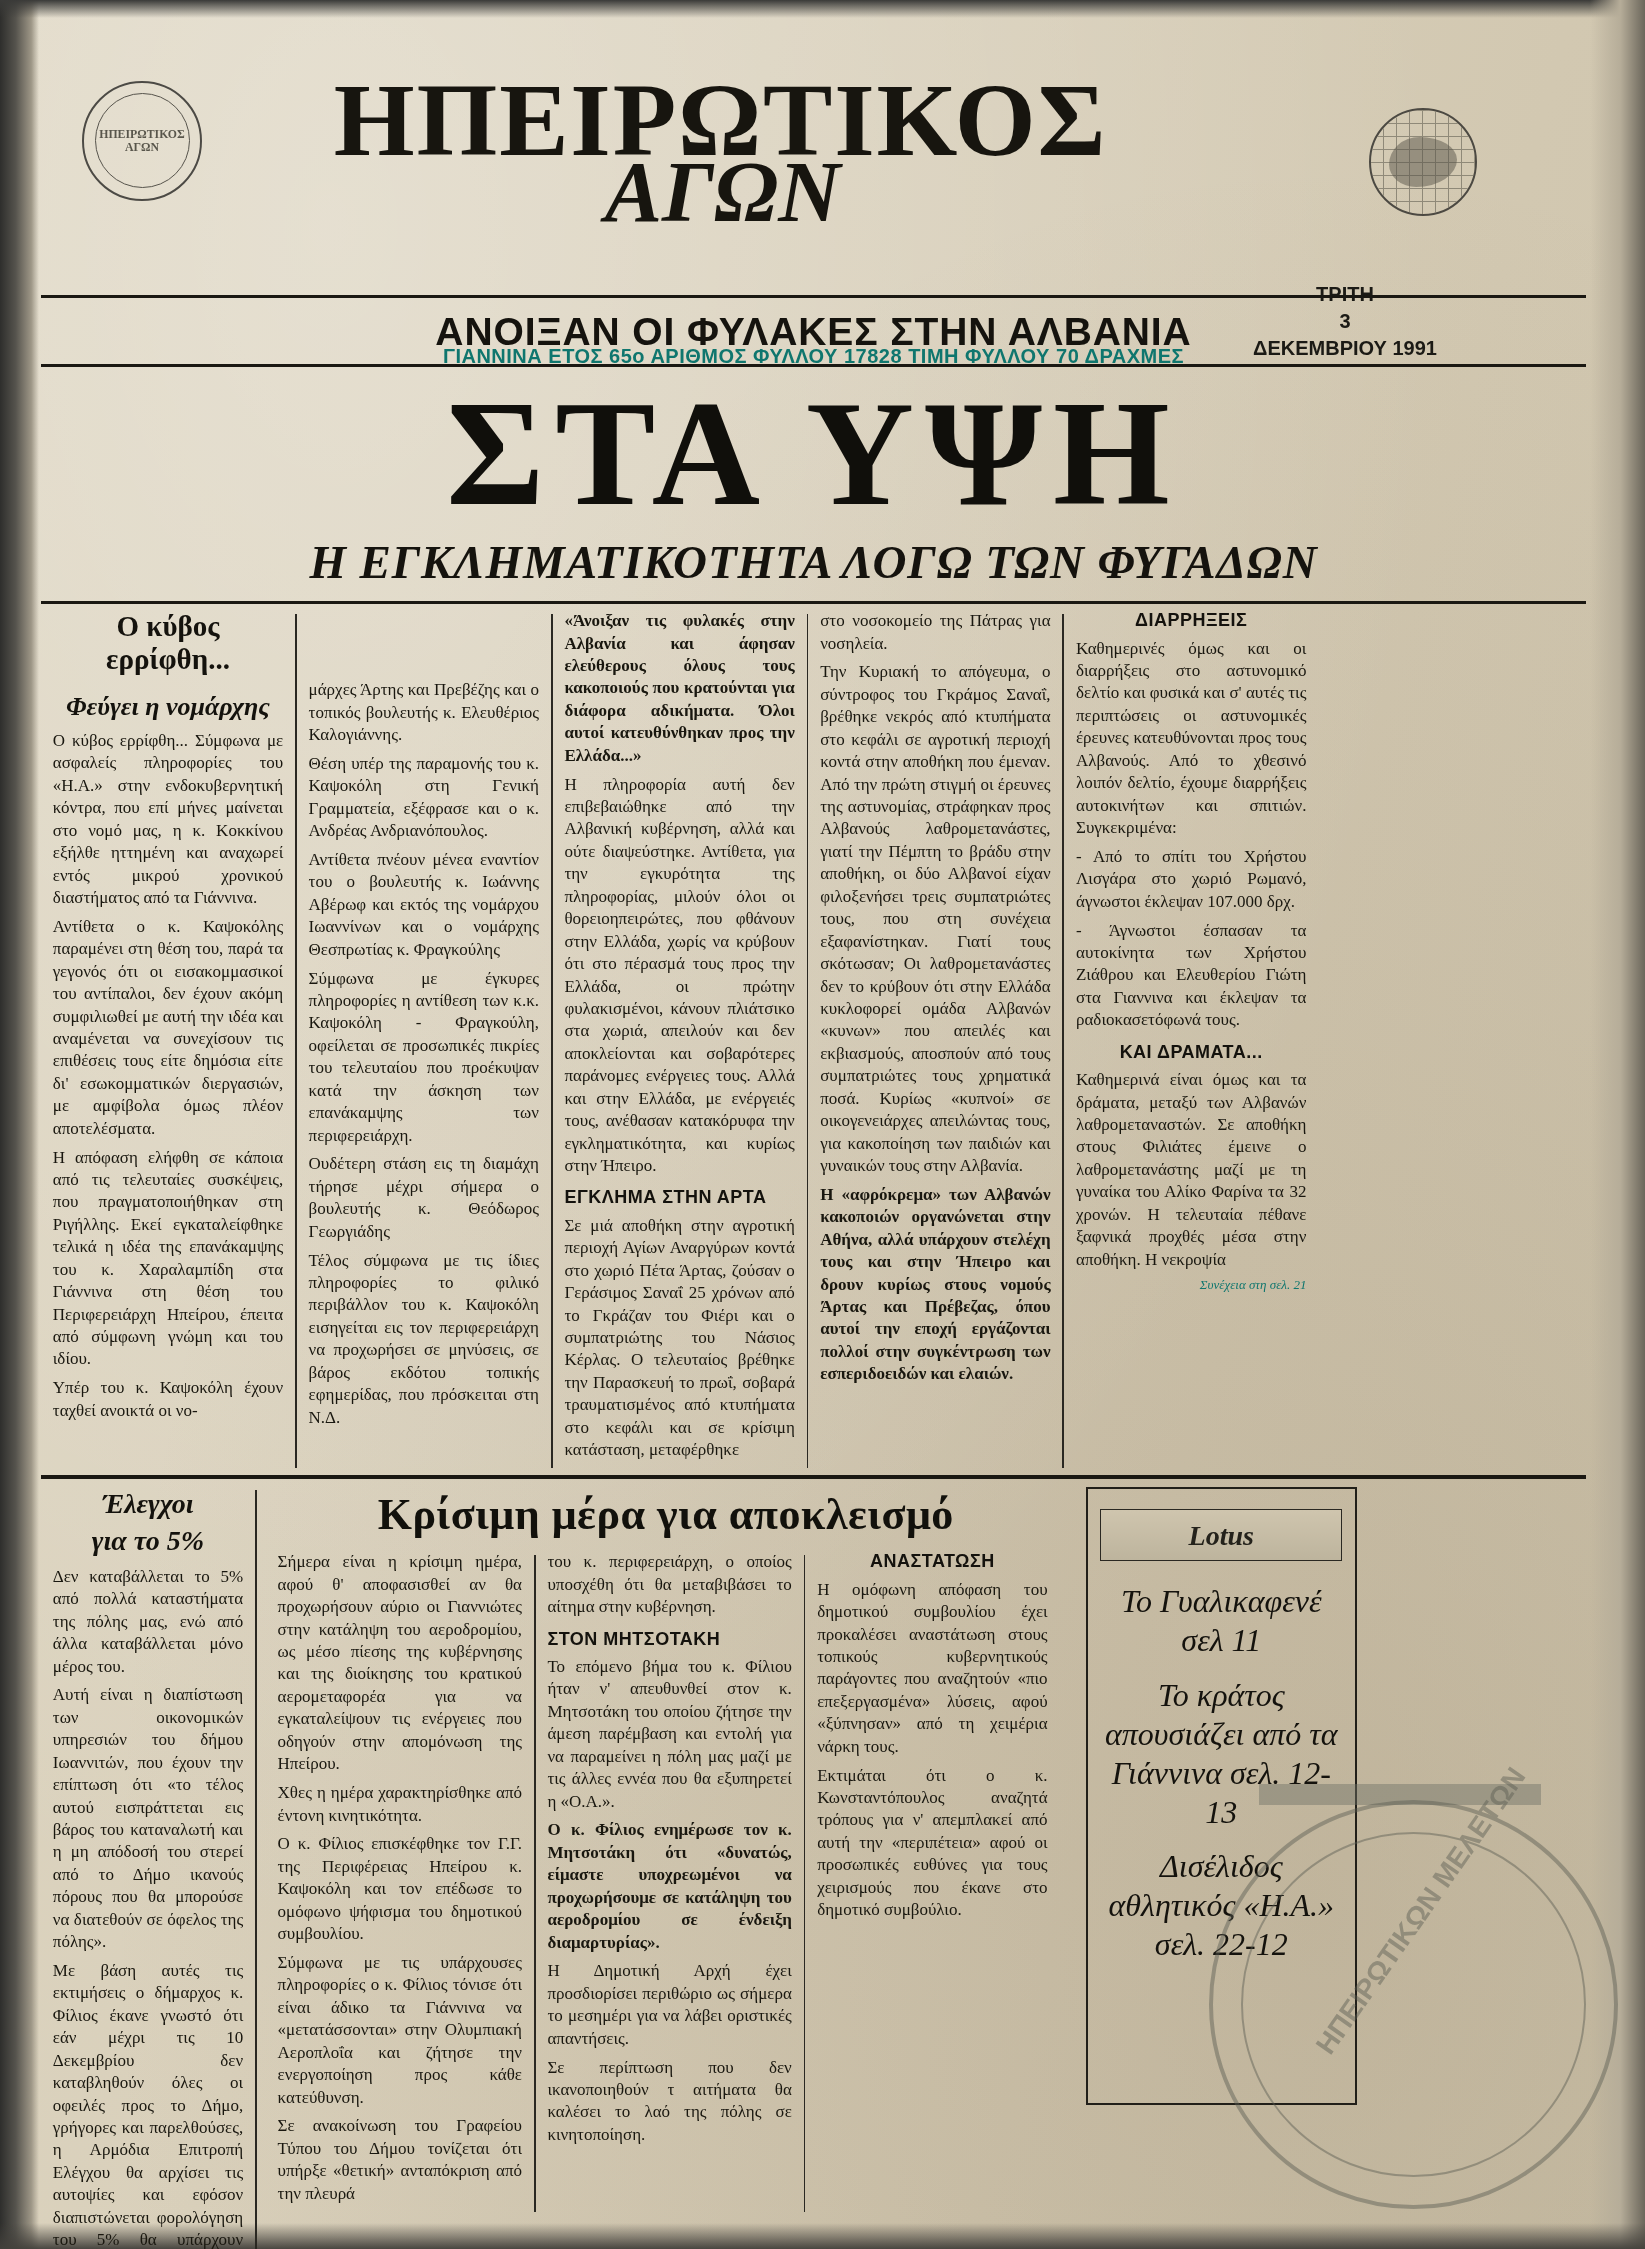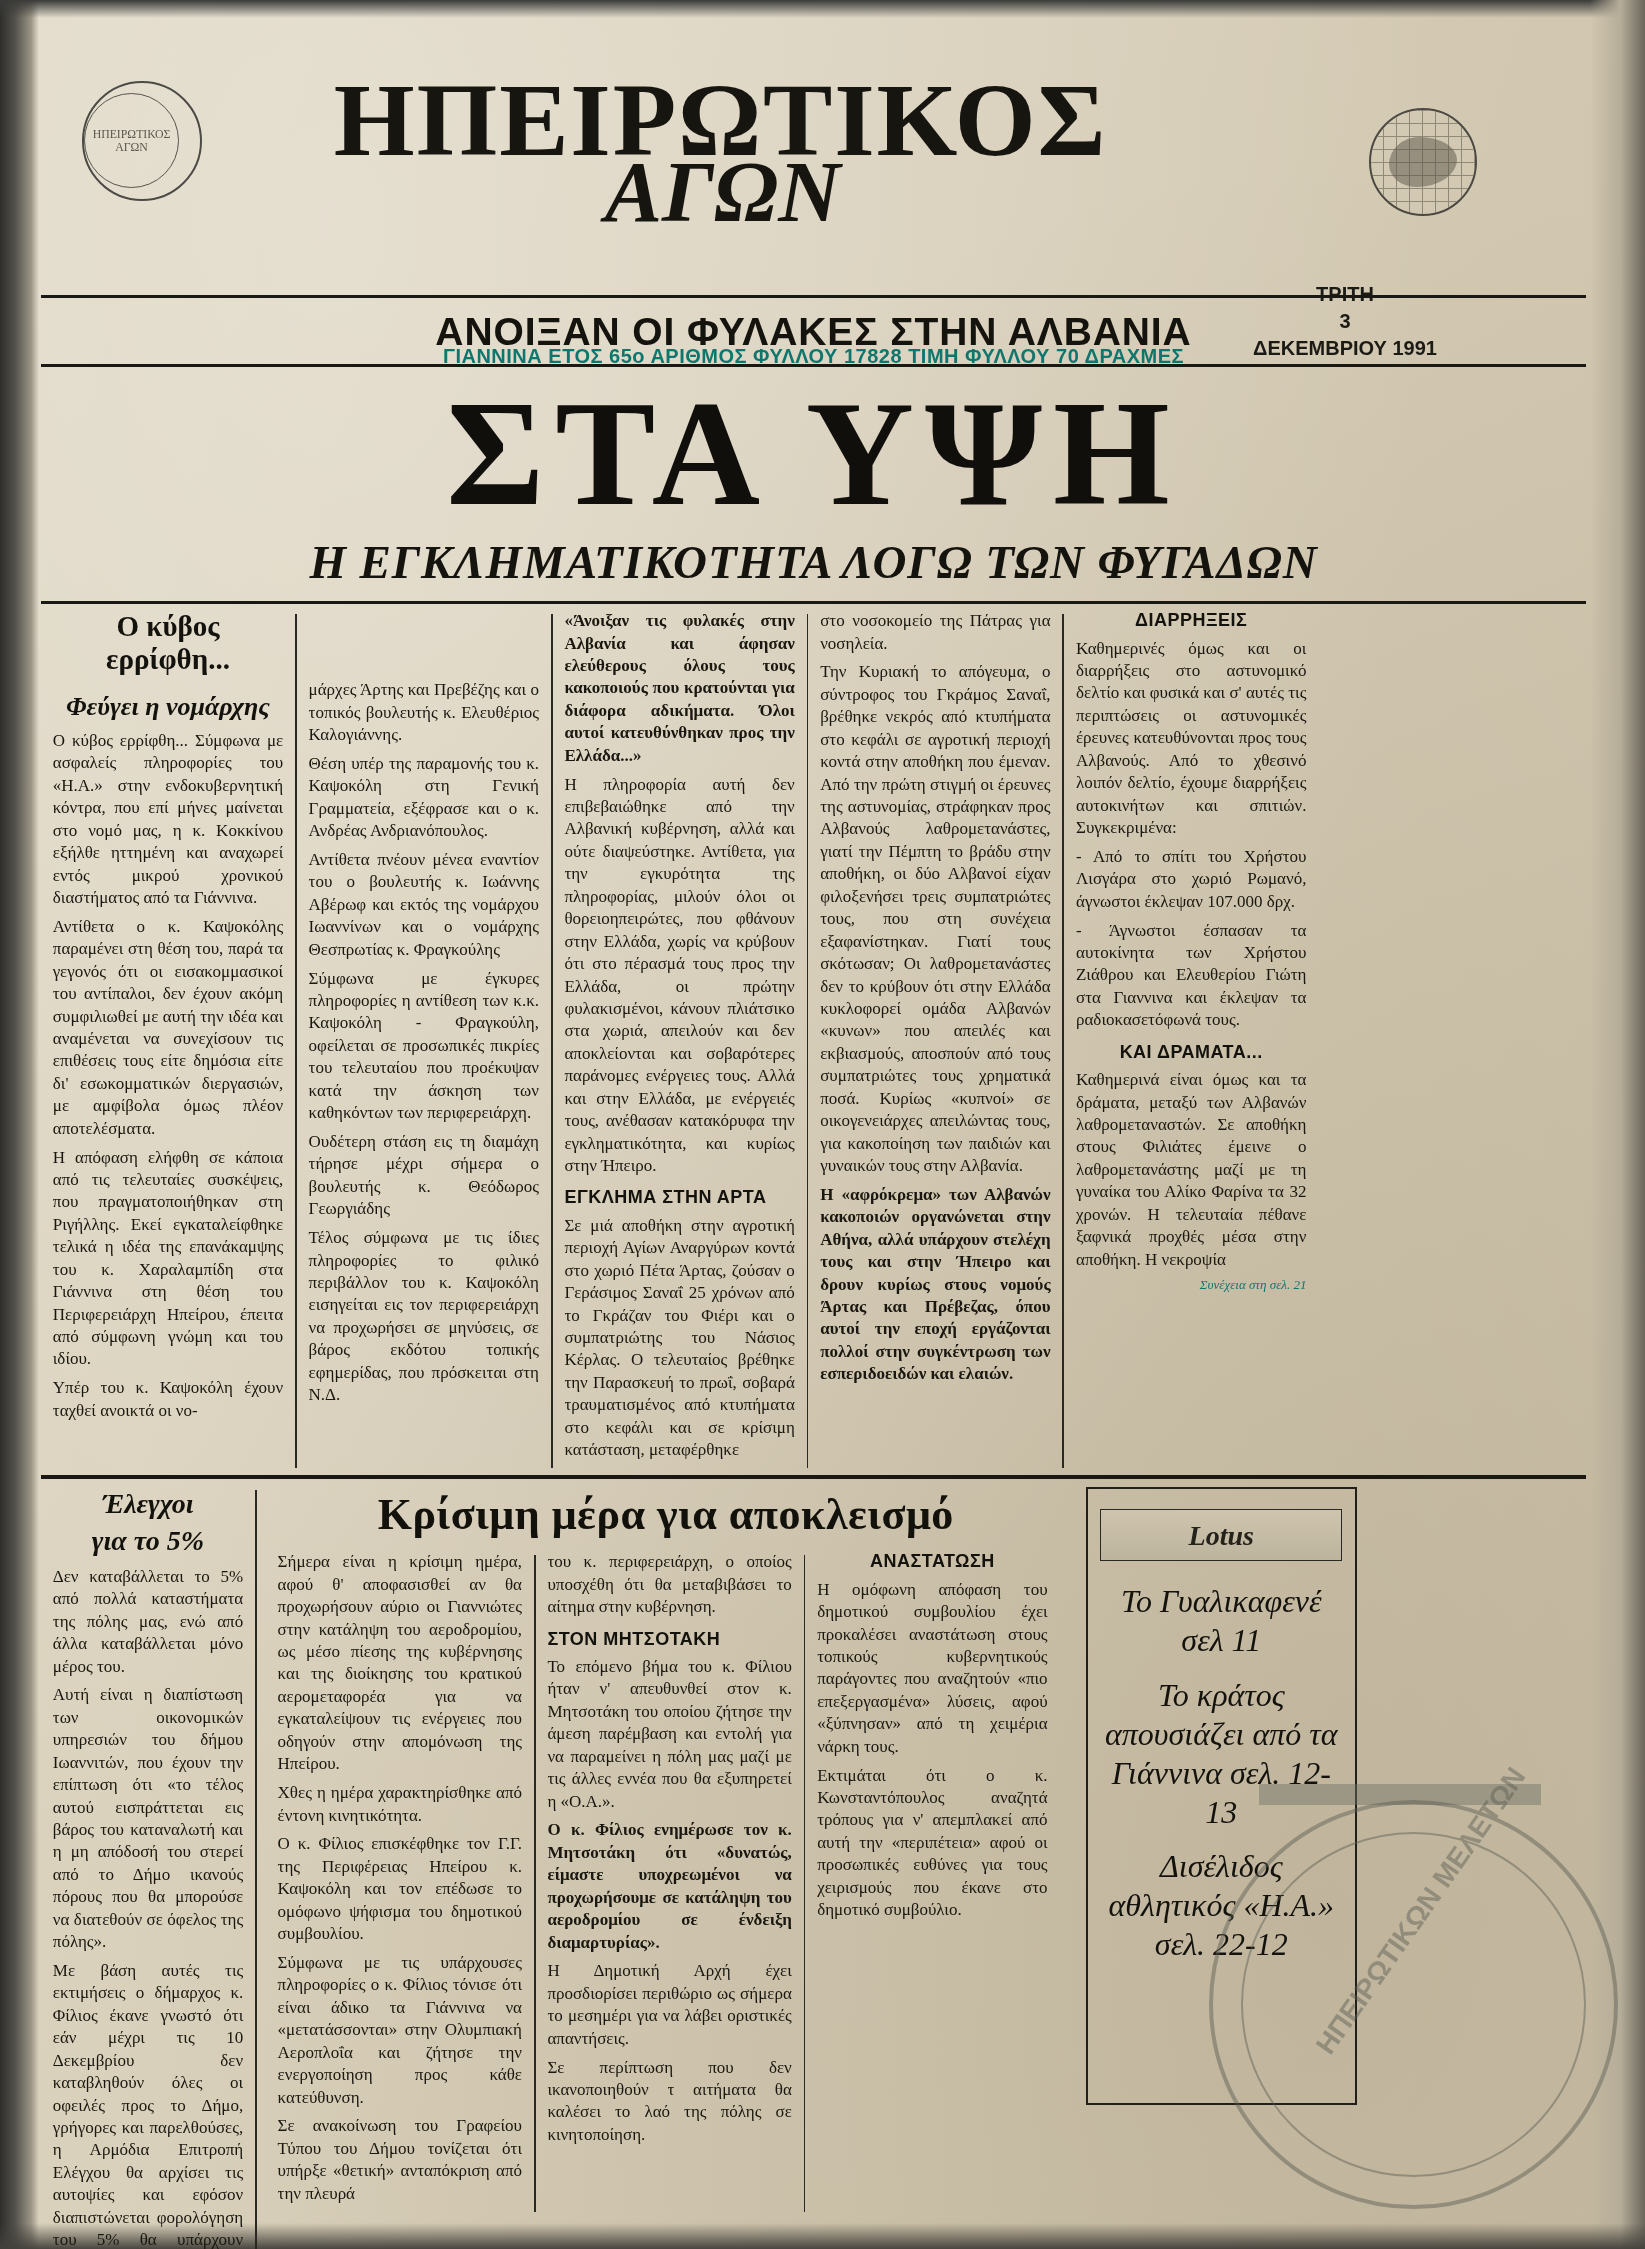--- a/index.html
+++ b/index.html
@@ -26,21 +26,21 @@
   .edge-right{position:absolute;right:0;top:0;width:55px;height:100%;
     background:linear-gradient(270deg,#6b665b 0%,#b6ad99 45%,rgba(216,207,186,0) 100%);}
   .edge-bottom{position:absolute;left:0;bottom:0;height:27px;width:100%;
     background:linear-gradient(0deg,#43413c 0%,rgba(216,207,186,0) 100%);}
 
   .sheet{position:absolute;left:41px;top:12.7px;width:1545px;height:2217px;}
 
   
   .masthead{position:relative;height:282px;}
   .logo-left{position:absolute;left:41px;top:68px;width:116px;height:116px;border-radius:50%;
-    border:2.3px solid #2b2a27;display:flex;align-items:center;opacity:.82;}
+    border:2.3px solid #2b2a27;display:flex;align-items:center;justify-content:center;opacity:.82;font-weight:bold;}
   .logo-left .inner{width:93px;height:93px;border-radius:50%;border:1.4px solid #37352f;
     display:flex;align-items:center;justify-content:center;font-size:11.8px;color:#3a382f;text-align:center;line-height:1.1;}
   .logo-right{position:absolute;right:109px;top:95px;width:104px;height:104px;border-radius:50%;
     border:2.3px solid #2b2a27;opacity:.8;overflow:hidden;}
   .logo-right .grid{position:absolute;inset:0;
     background:
       repeating-linear-gradient(0deg,transparent 0 11.8px,#3a382f 11.8px 13px),
       repeating-linear-gradient(90deg,transparent 0 11.8px,#3a382f 11.8px 13px);
     opacity:.55;border-radius:50%;}
   .logo-right .blob{position:absolute;left:18px;top:27px;width:68px;height:50px;background:#3a382f;opacity:.5;
@@ -166,21 +166,21 @@
           <p>Αντίθετα ο κ. Καψοκόλης παραμένει στη θέση του, παρά τα γεγονός ότι οι εισακομμασικοί του αντίπαλοι, δεν έχουν ακόμη συμφιλιωθεί με αυτή την ιδέα και αναμένεται να συνεχίσουν τις επιθέσεις τους είτε δημόσια είτε δι' εσωκομματικών διεργασιών, με αμφίβολα όμως πλέον αποτελέσματα.</p>
           <p>Η απόφαση ελήφθη σε κάποια από τις τελευταίες συσκέψεις, που πραγματοποιήθηκαν στη Ριγήλλης. Εκεί εγκαταλείφθηκε τελικά η ιδέα της επανάκαμψης του κ. Χαραλαμπίδη στα Γιάννινα στη θέση του Περιφερειάρχη Ηπείρου, έπειτα από σύμφωνη γνώμη και του ιδίου.</p>
           <p>Υπέρ του κ. Καψοκόλη έχουν ταχθεί ανοικτά οι νο-</p>
         </div>
         <div class="vline"></div>
 
         <div class="col" style="width:254px;padding-top:69px">
           <p>μάρχες Άρτης και Πρεβέζης και ο τοπικός βουλευτής κ. Ελευθέριος Καλογιάννης.</p>
           <p>Θέση υπέρ της παραμονής του κ. Καψοκόλη στη Γενική Γραμματεία, εξέφρασε και ο κ. Ανδρέας Ανδριανόπουλος.</p>
           <p>Αντίθετα πνέουν μένεα εναντίον του ο βουλευτής κ. Ιωάννης Αβέρωφ και εκτός της νομάρχου Ιωαννίνων και ο νομάρχης Θεσπρωτίας κ. Φραγκούλης</p>
-          <p>Σύμφωνα με έγκυρες πληροφορίες η αντίθεση των κ.κ. Καψοκόλη - Φραγκούλη, οφείλεται σε προσωπικές πικρίες του τελευταίου που προέκυψαν κατά την άσκηση των καθηκόντων των περιφερειάρχη.</p>
+          <p>Σύμφωνα με έγκυρες πληροφορίες η αντίθεση των κ.κ. Καψοκόλη - Φραγκούλη, οφείλεται σε προσωπικές πικρίες του τελευταίου που προέκυψαν κατά την άσκηση των επανάκαμψης των περιφερειάρχη.</p>
           <p>Ουδέτερη στάση εις τη διαμάχη τήρησε μέχρι σήμερα ο βουλευτής κ. Θεόδωρος Γεωργιάδης</p>
           <p>Τέλος σύμφωνα με τις ίδιες πληροφορίες το φιλικό περιβάλλον του κ. Καψοκόλη εισηγείται εις τον περιφερειάρχη να προχωρήσει σε μηνύσεις, σε βάρος εκδότου τοπικής εφημερίδας, που πρόσκειται στη Ν.Δ.</p>
         </div>
         <div class="vline"></div>
 
         <div class="col" style="width:254px">
           <p style="font-weight:bold">«Άνοιξαν τις φυλακές στην Αλβανία και άφησαν ελεύθερους όλους τους κακοποιούς που κρατούνται για διάφορα αδικήματα. Όλοι αυτοί κατευθύνθηκαν προς την Ελλάδα...»</p>
           <p>Η πληροφορία αυτή δεν επιβεβαιώθηκε από την Αλβανική κυβέρνηση, αλλά και ούτε διαψεύστηκε. Αντίθετα, για την εγκυρότητα της πληροφορίας, μιλούν όλοι οι θορειοηπειρώτες, που φθάνουν στην Ελλάδα, χωρίς να κρύβουν ότι στο πέρασμά τους προς την Ελλάδα, οι πρώτην φυλακισμένοι, κάνουν πλιάτσικο στα χωριά, απειλούν και δεν αποκλείονται και σοβαρότερες παράνομες ενέργειες τους. Αλλά και στην Ελλάδα, με ενέργειές τους, ανέθασαν κατακόρυφα την εγκληματικότητα, και κυρίως στην Ήπειρο.</p>
           <div class="subhead">ΕΓΚΛΗΜΑ ΣΤΗΝ ΑΡΤΑ</div>
           <p>Σε μιά αποθήκη στην αγροτική περιοχή Αγίων Αναργύρων κοντά στο χωριό Πέτα Άρτας, ζούσαν ο Γεράσιμος Σαναΐ 25 χρόνων από το Γκράζαν του Φιέρι και ο συμπατριώτης του Νάσιος Κέρλας. Ο τελευταίος βρέθηκε την Παρασκευή το πρωΐ, σοβαρά τραυματισμένος από κτυπήματα στο κεφάλι και σε κρίσιμη κατάσταση, μεταφέρθηκε</p>

